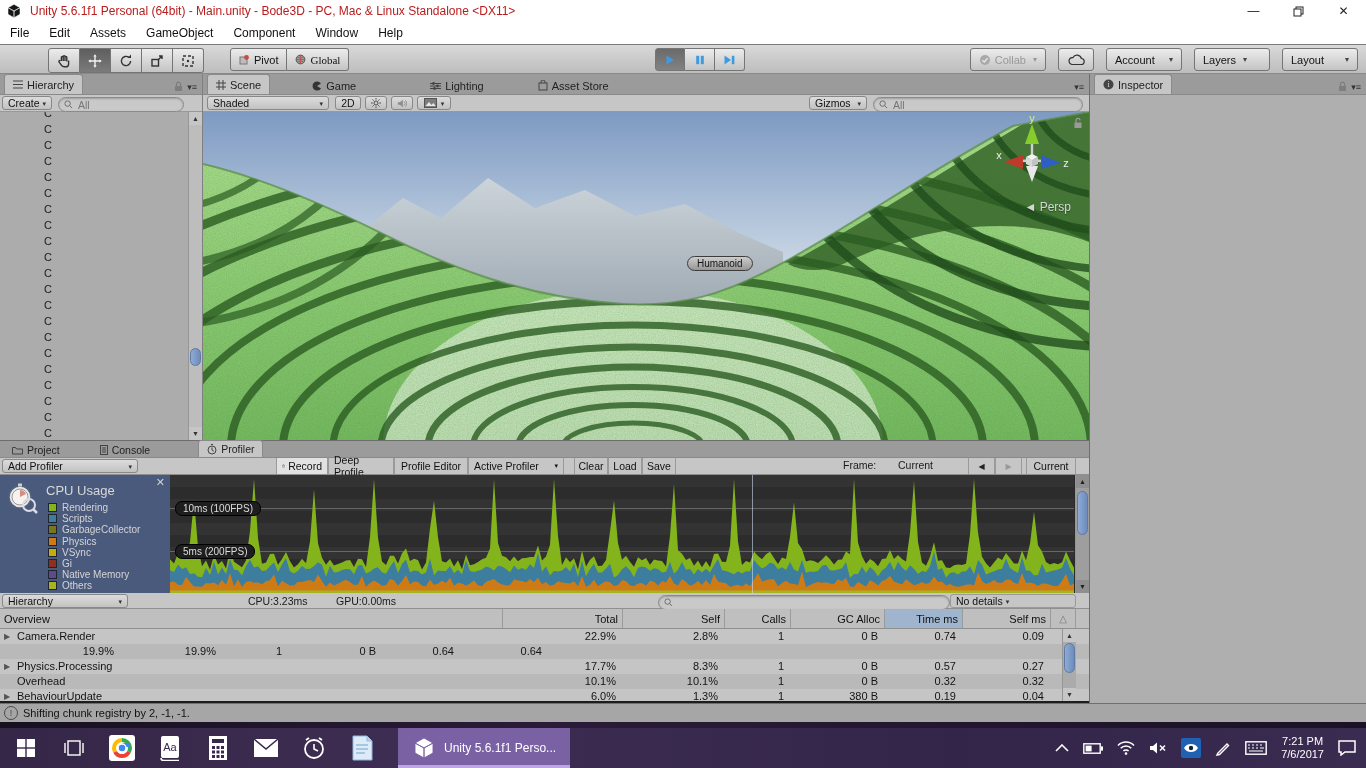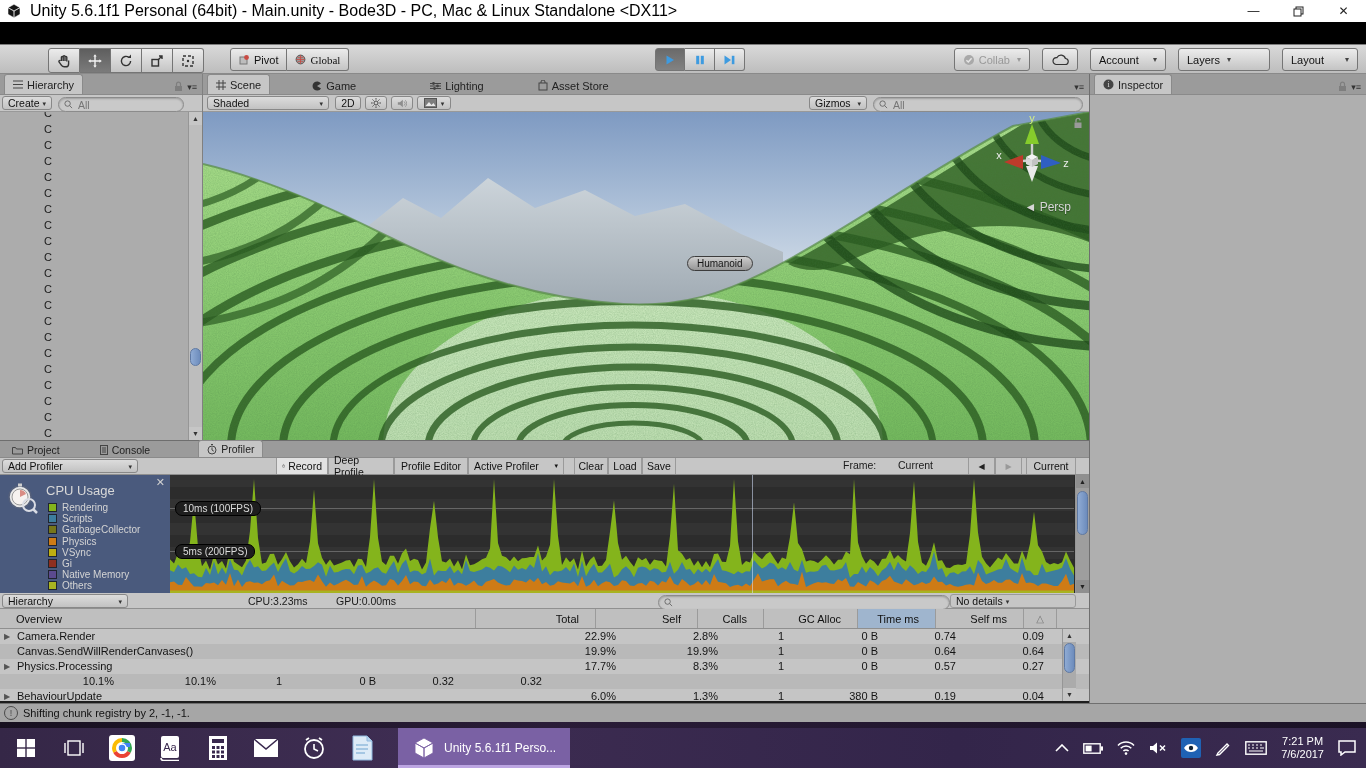--- a/index.html
+++ b/index.html
@@ -2,21 +2,21 @@
 <html><head>
 <meta charset="utf-8">
 <style>
   html,body{margin:0;padding:0;background:#000;}
   #root{position:relative;width:1366px;height:768px;overflow:hidden;
         font-family:"Liberation Sans",sans-serif;font-size:11px;color:#111;cursor:default;}
   .abs{position:absolute;}
 
   
   #titlebar{left:0;top:0;width:1366px;height:22px;background:#fff;display:flex;align-items:center;}
-  #titlebar .ttl{margin-left:8px;font-size:16px;color:#000000;white-space:nowrap;}
+  #titlebar .ttl{margin-left:8px;font-size:12px;color:#b91c1c;white-space:nowrap;}
   .winbtns{margin-left:auto;display:flex;height:22px;}
   .winbtn{width:45px;height:22px;display:flex;align-items:center;justify-content:center;font-size:12px;color:#222;}
   #menubar{left:0;top:22px;width:1366px;height:22px;background:#fff;display:flex;align-items:center;}
   .menu-item{padding:0 10px;font-size:12px;color:#111;}
 
   
   #toolbar{left:0;top:44px;width:1366px;height:30px;
            background:linear-gradient(#D9D9D9,#BDBDBD);border-top:1px solid #7c7c7c;border-bottom:1px solid #8a8a8a;box-sizing:border-box;}
   .toolgrp{position:absolute;top:3px;display:flex;padding-left:34px;}
   .toolbtn{width:30px;height:23px;border:1px solid #757575;border-left:none;background:linear-gradient(#ECECEC,#C4C4C4);
@@ -98,21 +98,21 @@
            border-radius:7px;color:#DCDCDC;font-size:10px;padding:0 7px;z-index:3;}
   #curframe{position:absolute;top:0;bottom:0;left:582px;width:1px;background:rgba(215,228,255,.55);z-index:2;}
   #cpu-chart svg{position:absolute;left:0;bottom:0;z-index:1;}
   #chart-scroll{right:0;top:0;height:118px;background:#9E9E9E;}
 
   #statsrow{position:absolute;left:0;right:0;top:152px;height:16px;background:#C6C6C6;border-bottom:1px solid #909090;box-sizing:border-box;}
   .statstxt{position:absolute;top:2px;font-size:10.5px;color:#1a1a1a;}
 
   #tblhead{position:absolute;left:0;right:0;top:168px;height:20px;background:#BFBFBF;border-bottom:1px solid #8f8f8f;
            display:flex;align-items:stretch;box-sizing:border-box;font-size:11px;}
-  .hc{display:flex;align-items:center;justify-content:flex-end;padding:0 16px;border-left:1px solid #9b9b9b;box-sizing:border-box;}
+  .hc{display:flex;align-items:center;justify-content:flex-end;padding:0 4px;border-left:1px solid #9b9b9b;box-sizing:border-box;}
   .hc.first{justify-content:flex-start;border-left:none;flex:1;}
   .c-total{width:120px;}.c-self{width:102px;}.c-calls{width:66px;}.c-gc{width:94px;}
   .c-time{width:78px;}.c-selfms{width:88px;}.c-warn{width:25px;justify-content:center;}
   .c-pad{width:14px;border-left:1px solid #9b9b9b;}
   .hc.seltime{background:#9FB5CE;}
   #tblrows{position:absolute;left:0;right:0;top:188px;bottom:0;overflow:hidden;}
   .prow{display:flex;height:15px;line-height:15px;font-size:11px;color:#141414;}
   .prow.alt{background:#B9B9B9;} .prow{background:#C5C5C5;}
   .pc{padding:0 6px;text-align:right;box-sizing:border-box;}
   .pc.name{flex:1;text-align:left;display:flex;align-items:center;gap:3px;padding-left:4px;}
@@ -151,20 +151,29 @@
       <div class="winbtn">
         <svg width="11" height="11" viewBox="0 0 11 11">
             <rect x="3" y="1" width="7" height="7" fill="none" stroke="#222"></rect>
             <rect x="1" y="3" width="7" height="7" fill="#fff" stroke="#222"></rect>
           </svg>
       </div>
       <div class="winbtn">✕</div>
     </div>
   </div>
 
+  <div id="menubar" class="abs">
+    <span class="menu-item">File</span>
+    <span class="menu-item">Edit</span>
+    <span class="menu-item">Assets</span>
+    <span class="menu-item">GameObject</span>
+    <span class="menu-item">Component</span>
+    <span class="menu-item">Window</span>
+    <span class="menu-item">Help</span>
+  </div>
 
   <div id="toolbar" class="abs">
     <div class="toolgrp" style="left:14px">
       <div class="toolbtn">
         <svg width="16" height="16" viewBox="0 0 16 16">
           <path d="M5.4 8V4.4a.9.9 0 0 1 1.8 0V8 M7.2 8V3.5a.9.9 0 0 1 1.8 0V8 M9 8V4.3a.9.9 0 0 1 1.8 0V8.6"></path>
           <path d="M4.6 7.6c-1.2-.7-2.2.6-1.4 1.6l2.3 3.2c.6.9 1.6 1.4 2.7 1.4h1.5c1.7 0 2.9-1.2 2.9-2.9V7.4"></path>
         </svg>
       </div>
       <div class="toolbtn sel">
@@ -241,21 +250,21 @@
       </div>
       <div class="tb-btn" style="width:36px">
         <svg width="17" height="12" viewBox="0 0 17 12">
           <path d="M4 10.5h9a3 3 0 0 0 .4-6A4.5 4.5 0 0 0 5 3.6 3.4 3.4 0 0 0 4 10.5Z" fill="none" stroke="#333" stroke-width="1.2"></path>
         </svg>
       </div>
       <div class="tb-btn" style="width:76px;justify-content:space-between">
         <span>Account</span>
           <span class="dd">▾</span>
       </div>
-      <div class="tb-btn" style="width:92px;justify-content:flex-start">
+      <div class="tb-btn" style="width:76px;justify-content:flex-start">
         <span>Layers</span>
           <span class="dd">▾</span>
       </div>
       <div class="tb-btn" style="width:76px;justify-content:space-between">
         <span>Layout</span>
           <span class="dd">▾</span>
       </div>
     </div>
   </div>
 
@@ -677,24 +686,20 @@
             </div>
             <div class="pc c-total">22.9%</div>
             <div class="pc c-self">2.8%</div>
             <div class="pc c-calls">1</div>
             <div class="pc c-gc">0 B</div>
             <div class="pc c-time">0.74</div>
             <div class="pc c-selfms">0.09</div>
             <div class="pc" style="width: 39px;"></div>
           </div>
           <div class="prow alt">
-            <div class="pc name">
-              <span class="tri"></span>
-              <span>Canvas.SendWillRenderCanvases()</span>
-            </div>
             <div class="pc c-total">19.9%</div>
             <div class="pc c-self">19.9%</div>
             <div class="pc c-calls">1</div>
             <div class="pc c-gc">0 B</div>
             <div class="pc c-time">0.64</div>
             <div class="pc c-selfms">0.64</div>
             <div class="pc" style="width: 39px;"></div>
           </div>
           <div class="prow">
             <div class="pc name">
@@ -703,20 +708,24 @@
             </div>
             <div class="pc c-total">17.7%</div>
             <div class="pc c-self">8.3%</div>
             <div class="pc c-calls">1</div>
             <div class="pc c-gc">0 B</div>
             <div class="pc c-time">0.57</div>
             <div class="pc c-selfms">0.27</div>
             <div class="pc" style="width: 39px;"></div>
           </div>
           <div class="prow alt">
+            <div class="pc name">
+              <span class="tri"></span>
+              <span>Overhead</span>
+            </div>
             <div class="pc c-total">10.1%</div>
             <div class="pc c-self">10.1%</div>
             <div class="pc c-calls">1</div>
             <div class="pc c-gc">0 B</div>
             <div class="pc c-time">0.32</div>
             <div class="pc c-selfms">0.32</div>
             <div class="pc" style="width: 39px;"></div>
           </div>
           <div class="prow">
             <div class="pc name">

